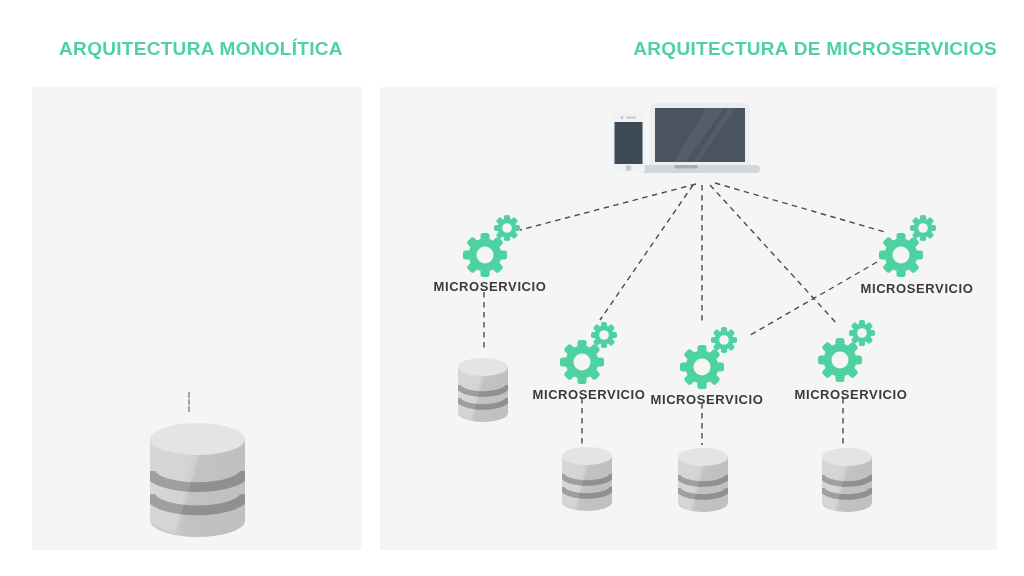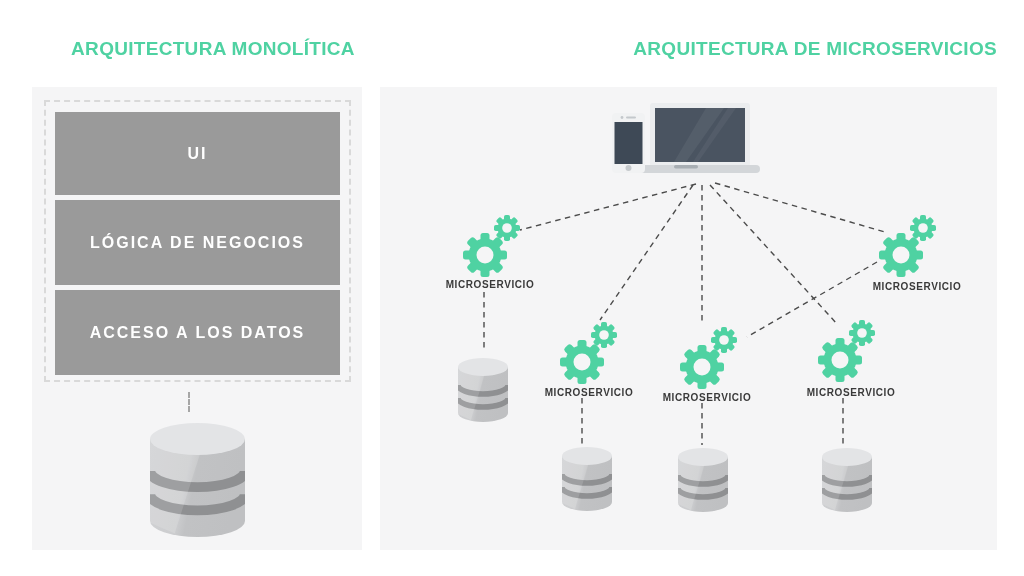--- a/index.html
+++ b/index.html
@@ -11,21 +11,21 @@
   }
   .diagram-title {
     position: absolute;
     top: 38px;
     text-align: center;
     font-size: 19px;
     font-weight: bold;
     letter-spacing: 0.3px;
     color: #4FD2A2;
   }
-  .title-left  { left: 48px;  width: 330px; }
+  .title-left  { left: 36px;  width: 330px; }
   .title-right { left: 380px; width: 617px; text-align: right; }
 
   .panel {
     position: absolute;
     top: 87px;
     height: 463px;
     background: #F5F5F6;
   }
   .panel-left  { left: 32px;  width: 330px; }
   .panel-right { left: 380px; width: 617px; }
@@ -79,21 +79,21 @@
   .gear-1 { left: 71px;  top: 120px; }
   .gear-2 { left: 168px; top: 227px; }
   .gear-3 { left: 288px; top: 232px; }
   .gear-4 { left: 426px; top: 225px; }
   .gear-5 { left: 487px; top: 120px; }
 
   .svc-label {
     position: absolute;
     transform: translateX(-50%);
     white-space: nowrap;
-    font-size: 10px;
+    font-size: 13px;
     font-weight: bold;
     letter-spacing: 0.6px;
     color: #3A3A3A;
   }
   .label-1 { left: 110px; top: 192px; }
   .label-2 { left: 209px; top: 300px; }
   .label-3 { left: 327px; top: 305px; }
   .label-4 { left: 471px; top: 300px; }
   .label-5 { left: 537px; top: 194px; }
 
@@ -139,31 +139,20 @@
       <circle cx="34" cy="48" r="8.5" fill="#F5F5F6"></circle>
       <circle cx="56" cy="21" r="4.8" fill="#F5F5F6"></circle>
     </g>
   </defs>
 </svg>
 
 <div class="diagram-title title-left">ARQUITECTURA MONOLÍTICA</div>
 <div class="diagram-title title-right">ARQUITECTURA DE MICROSERVICIOS</div>
 
 <div class="panel panel-left">
-  <div class="dashed-box">
-    <div class="layer-bar">
-      <span>UI</span>
-    </div>
-    <div class="layer-bar mid">
-      <span>LÓGICA DE NEGOCIOS</span>
-    </div>
-    <div class="layer-bar last">
-      <span>ACCESO A LOS DATOS</span>
-    </div>
-  </div>
   <div class="mono-connector"></div>
   <svg class="mono-db" width="95" height="114" viewBox="0 0 50 64" preserveAspectRatio="none">
     <use href="#db-icon"></use>
   </svg>
 </div>
 
 <div class="panel panel-right">
 
   <svg class="lines-svg" viewBox="0 0 617 463">
     <line class="conn" x1="316" y1="97" x2="140" y2="143"></line>

